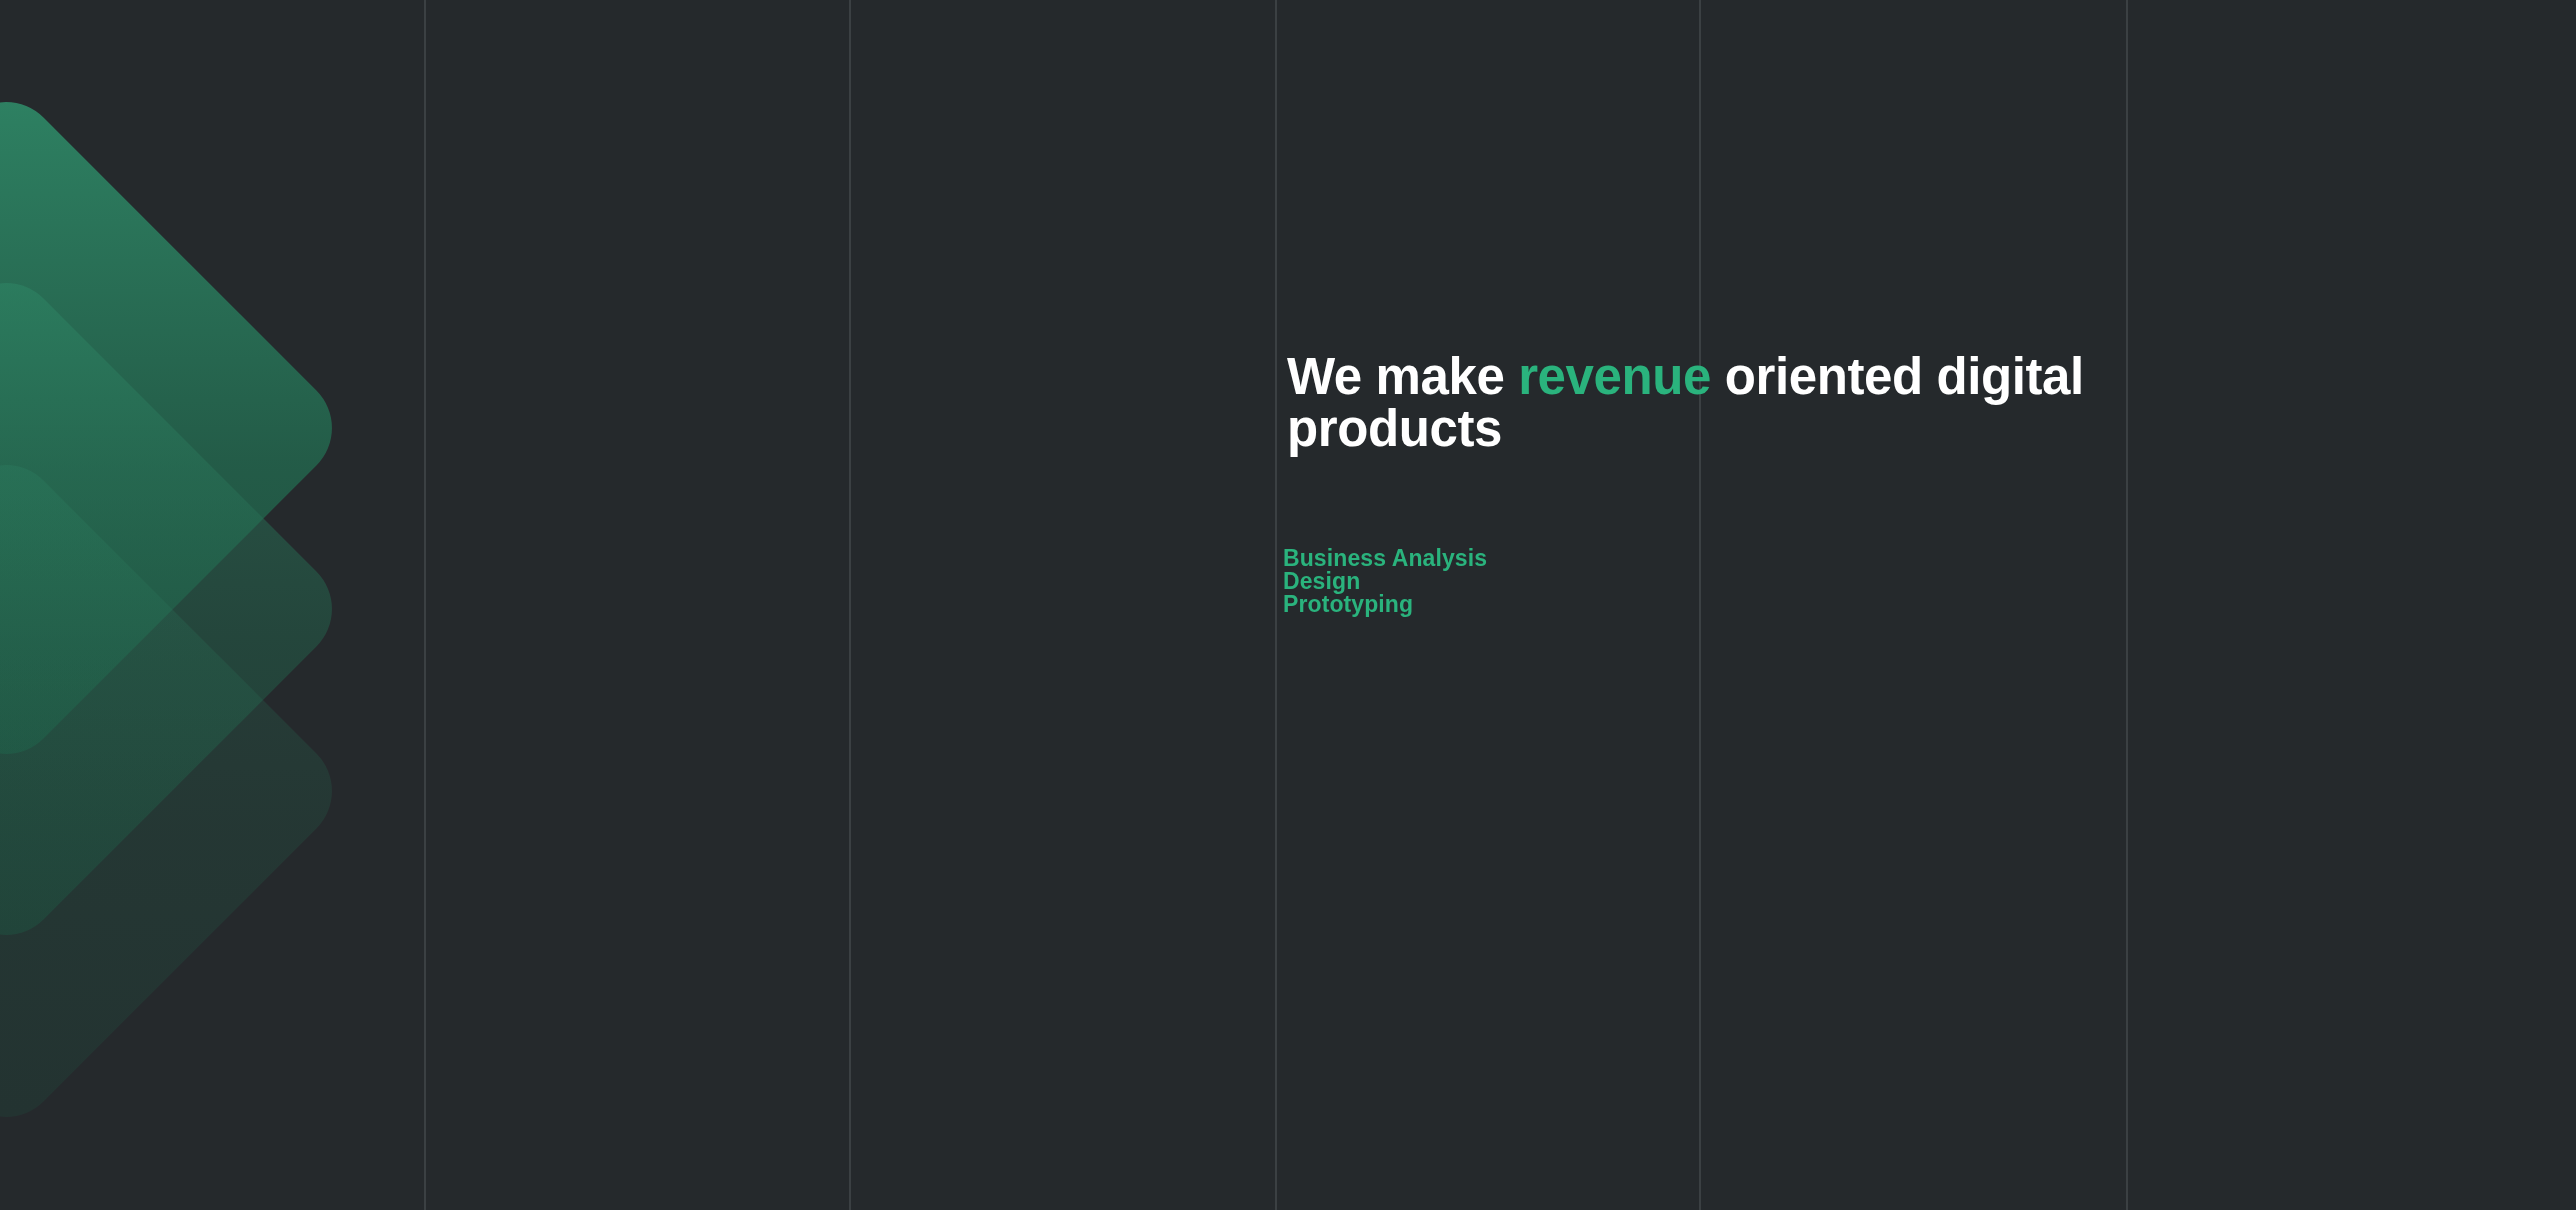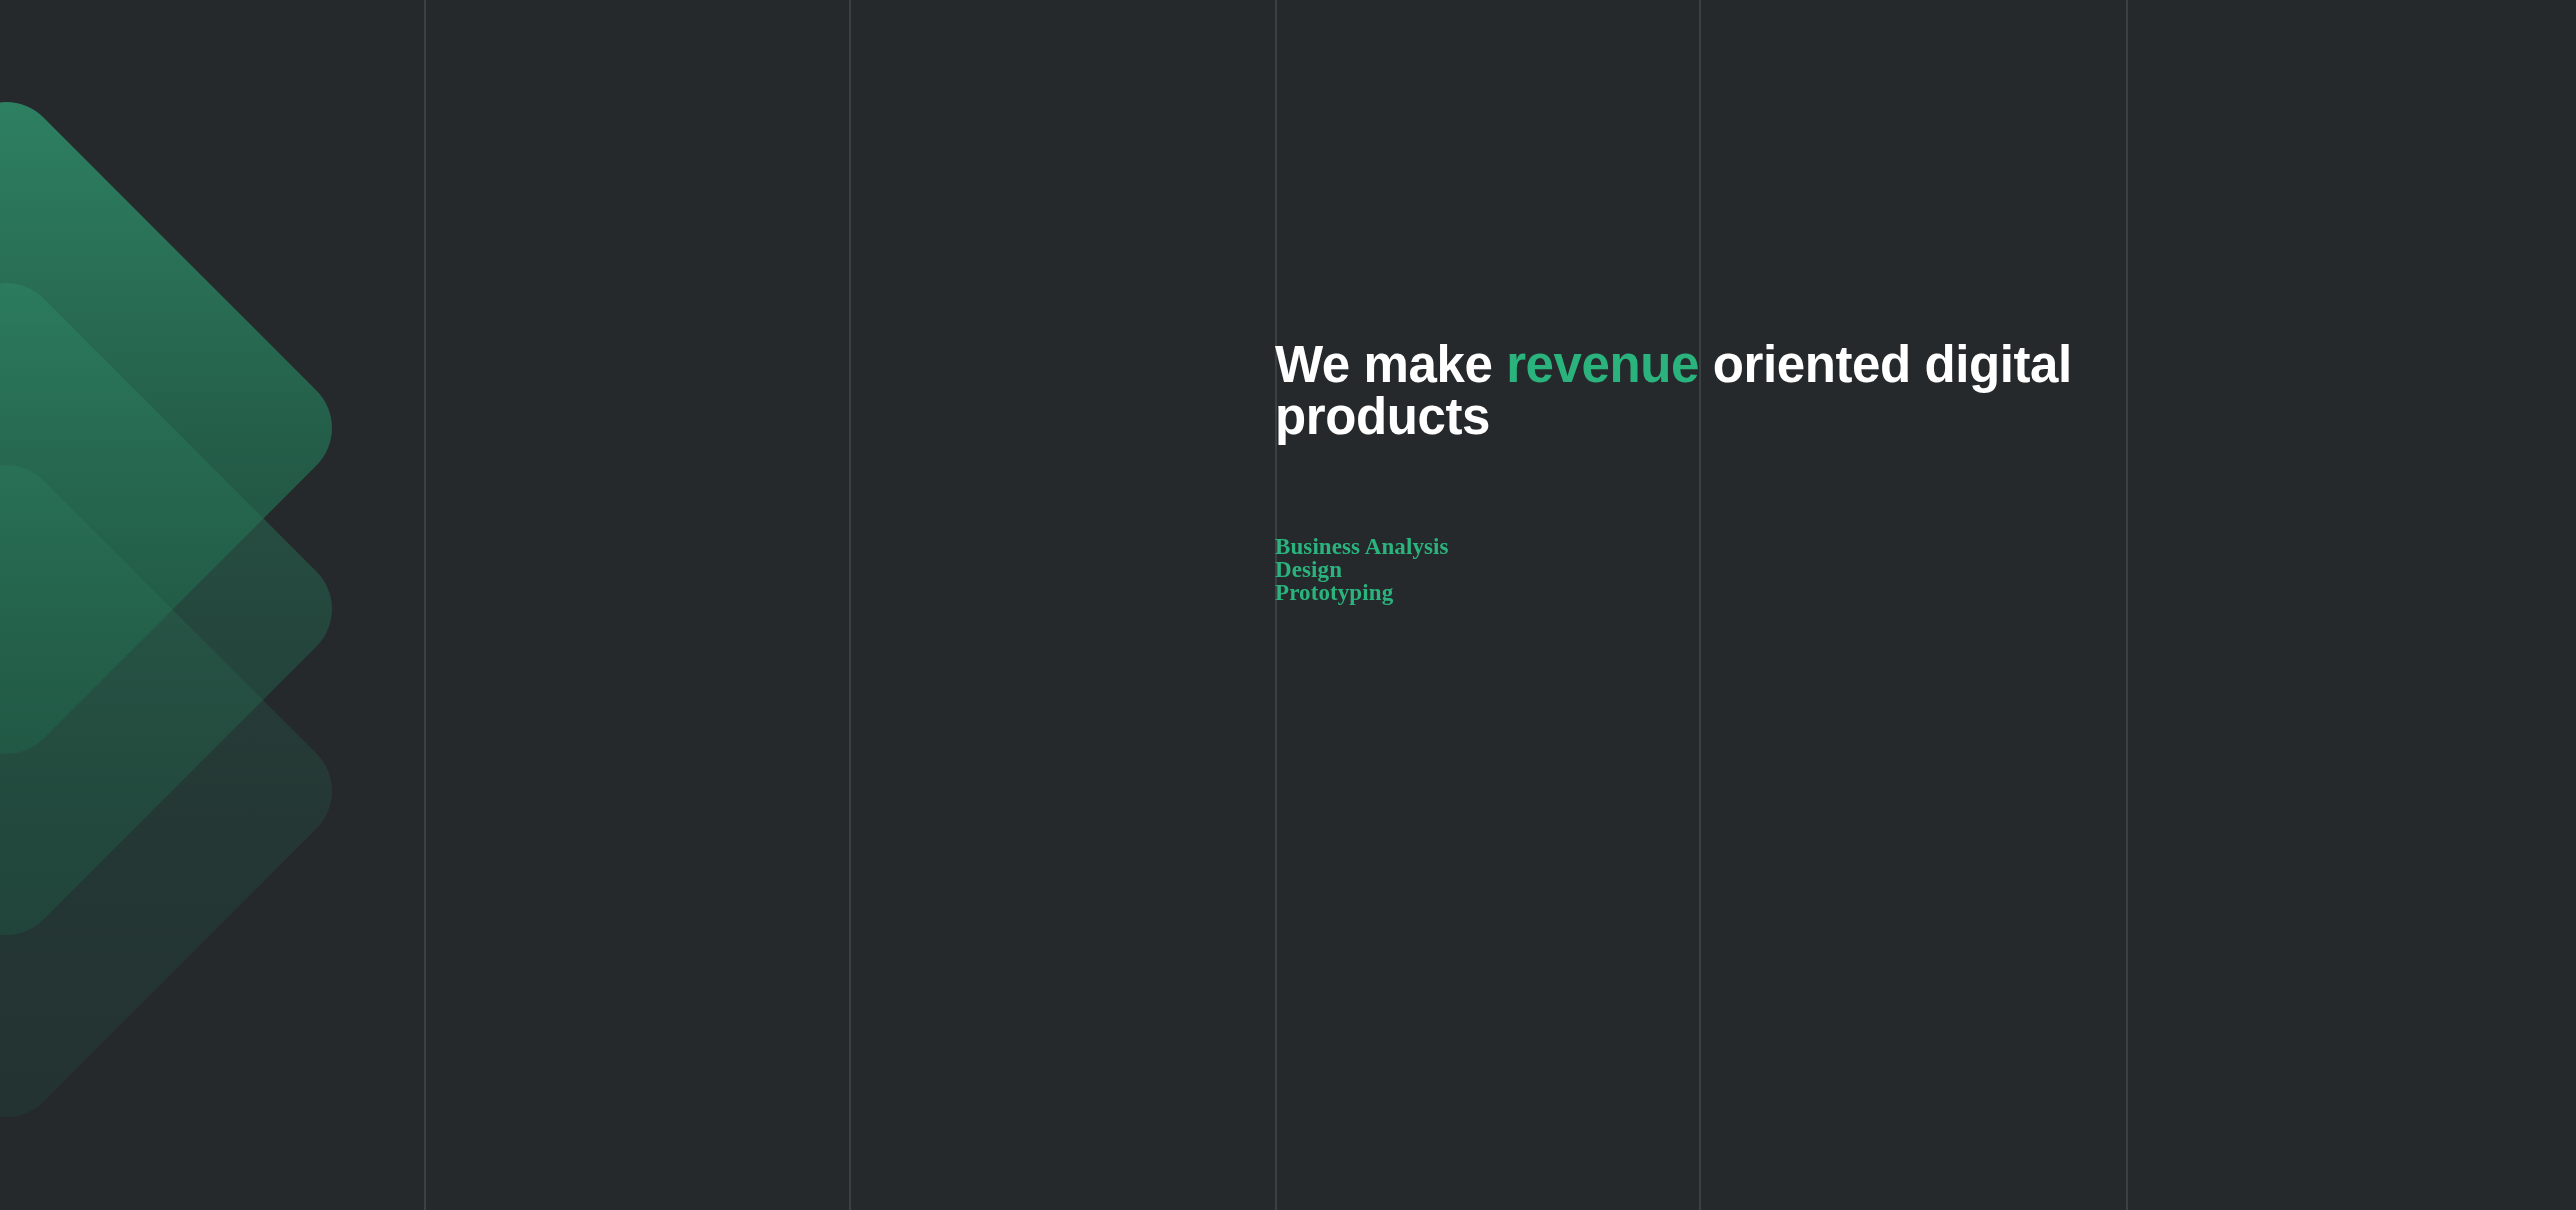--- a/index.html
+++ b/index.html
@@ -78,38 +78,37 @@
   
   .hero {
     position: absolute;
     left: 1275px;
     top: 339px;
     z-index: 3;
     width: 1135px;
   }
 
   .hero-heading {
-    margin: 0;
+    margin: 12px;
     font-size: 51px;
     line-height: 1.02;
     font-weight: 700;
     letter-spacing: -0.4px;
     color: #ffffff;
     max-width: 954px;
   }
   .hero-heading .accent {
     color: #2ab37d;
   }
 
   .service-list {
-    margin: 0;
+    margin: 8px;
     padding: 0;
     list-style: none;
     margin-top: 92px;
-    font-family: Liberation Serif, serif;
   }
   .service-item {
     display: block;
     font-size: 23px;
     font-weight: 700;
     letter-spacing: 0.1px;
     color: #2ab37d;
     line-height: 1;
     margin-bottom: 21px;
     text-decoration: none;

